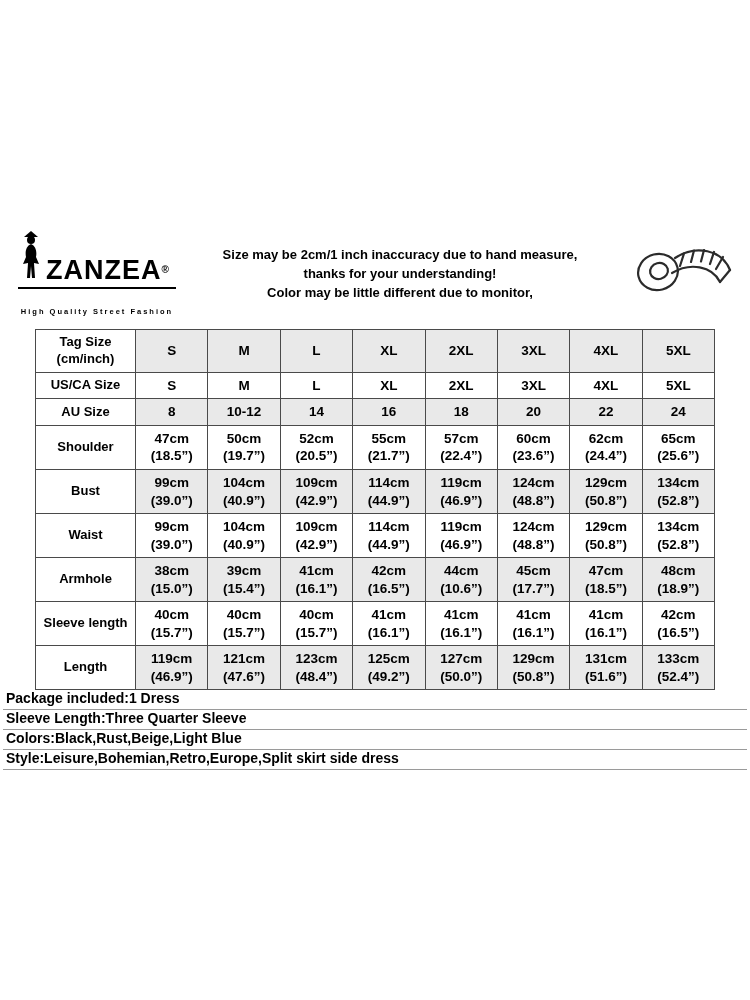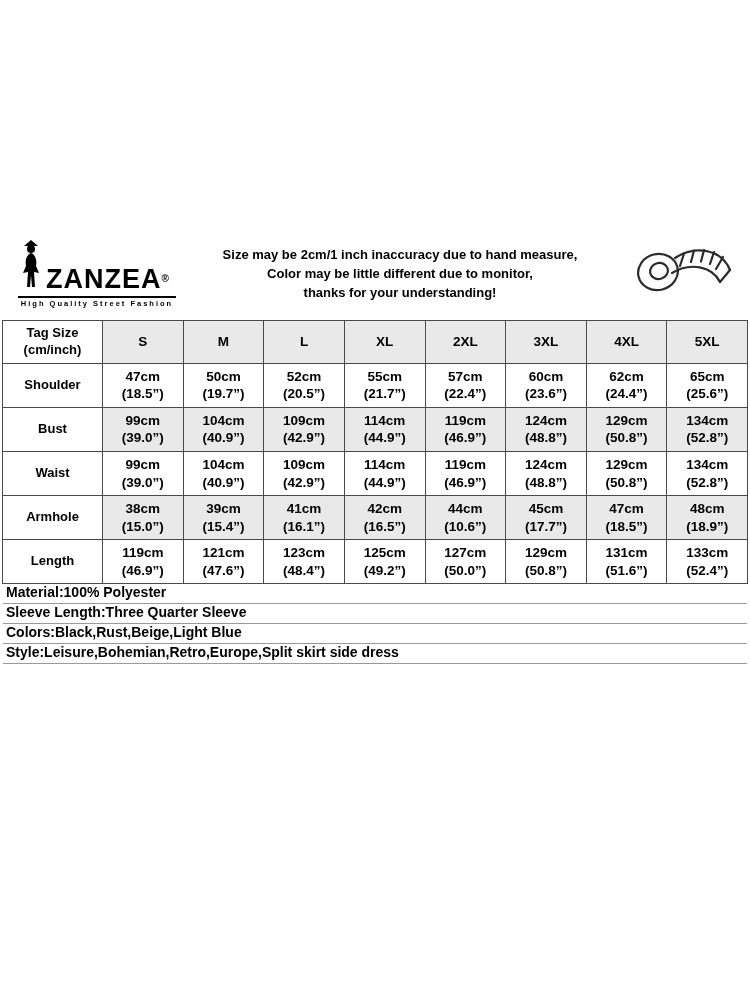--- a/index.html
+++ b/index.html
@@ -26,41 +26,41 @@
   .brand-name {
     font-size:27px;
     letter-spacing:1px;
     line-height:1;
     font-weight:bold;
   }
   .brand-reg { font-size:10px; vertical-align:super; }
   .tagline {
     border-top:2px solid #000;
     margin-top:3px;
-    padding-top:1px;
+    padding-top:18px;
     font-size:7.5px;
     letter-spacing:2px;
     text-align:center;
     white-space:nowrap;
   }
   .disclaimer {
     flex:1;
     text-align:center;
     font-size:13px;
     line-height:19px;
     padding:0 6px;
   }
   .tape { width:112px; flex:0 0 auto; text-align:right; }
 
   
   table.size-table {
     border-collapse:collapse;
     table-layout:fixed;
-    width:746px;
-    margin:4px auto 0 auto;
+    width:680px;
+    margin:13px auto 0 auto;
   }
   .size-table th, .size-table td {
     border:1px solid #4a4a4a;
     text-align:center;
     vertical-align:middle;
     white-space:pre-line;
     font-weight:bold;
     padding:4px 1px;
     line-height:1.3;
   }
@@ -100,22 +100,22 @@
         </span>
         <span>
           <span class="brand-name">ZANZEA</span><span class="brand-reg">®</span>
         </span>
       </div>
       <div class="tagline">High Quality Street Fashion</div>
     </div>
 
     <div class="disclaimer">
       <div>Size may be 2cm/1 inch inaccuracy due to hand measure,</div>
+      <div>thanks for your understanding!</div>
       <div>Color may be little different due to monitor,</div>
-      <div>thanks for your understanding!</div>
     </div>
 
     <div class="tape">
       <svg width="108" height="66" viewBox="0 0 108 66" aria-hidden="true">
         <g fill="none" stroke="#2b2b2b" stroke-width="2.2" stroke-linecap="round">
           <ellipse cx="30" cy="34" rx="20" ry="18" transform="rotate(-14 30 34)"></ellipse>
           <ellipse cx="31" cy="33" rx="9" ry="8" transform="rotate(-14 31 33)"></ellipse>
           <path d="M47 20 C 68 6, 94 12, 102 32"></path>
           <path d="M44 35 C 62 24, 84 28, 92 44"></path>
           <path d="M102 32 L 92 44"></path>
@@ -135,20 +135,42 @@
           <th>Tag Size
 (cm/inch)</th>
           <td>S</td>
           <td>M</td>
           <td>L</td>
           <td>XL</td>
           <td>2XL</td>
           <td>3XL</td>
           <td>4XL</td>
           <td>5XL</td>
+        </tr>
+        <tr>
+          <th>US/CA Size</th>
+          <td>S</td>
+          <td>M</td>
+          <td>L</td>
+          <td>XL</td>
+          <td>2XL</td>
+          <td>3XL</td>
+          <td>4XL</td>
+          <td>5XL</td>
+        </tr>
+        <tr>
+          <th>AU Size</th>
+          <td>8</td>
+          <td>10-12</td>
+          <td>14</td>
+          <td>16</td>
+          <td>18</td>
+          <td>20</td>
+          <td>22</td>
+          <td>24</td>
         </tr>
         <tr>
           <th>Shoulder</th>
           <td>47cm
 (18.5”)</td>
           <td>50cm
 (19.7”)</td>
           <td>52cm
 (20.5”)</td>
           <td>55cm
@@ -213,20 +235,39 @@
           <td>44cm
 (10.6”)</td>
           <td>45cm
 (17.7”)</td>
           <td>47cm
 (18.5”)</td>
           <td>48cm
 (18.9”)</td>
         </tr>
         <tr>
+          <th>Sleeve length</th>
+          <td>40cm
+(15.7”)</td>
+          <td>40cm
+(15.7”)</td>
+          <td>40cm
+(15.7”)</td>
+          <td>41cm
+(16.1”)</td>
+          <td>41cm
+(16.1”)</td>
+          <td>41cm
+(16.1”)</td>
+          <td>41cm
+(16.1”)</td>
+          <td>42cm
+(16.5”)</td>
+        </tr>
+        <tr>
           <th>Length</th>
           <td>119cm
 (46.9”)</td>
           <td>121cm
 (47.6”)</td>
           <td>123cm
 (48.4”)</td>
           <td>125cm
 (49.2”)</td>
           <td>127cm
@@ -235,19 +276,19 @@
 (50.8”)</td>
           <td>131cm
 (51.6”)</td>
           <td>133cm
 (52.4”)</td>
         </tr>
       </tbody>
   </table>
 
   <div class="details">
-      <div class="detail-line">Material:100% Polyester</div>
+      <div class="detail-line">Package included:1 Dress</div>
       <div class="detail-line">Sleeve Length:Three Quarter Sleeve</div>
       <div class="detail-line">Colors:Black,Rust,Beige,Light Blue</div>
       <div class="detail-line">Style:Leisure,Bohemian,Retro,Europe,Split skirt side dress</div>
     </div>
 
 </div>
 
 </body></html>

